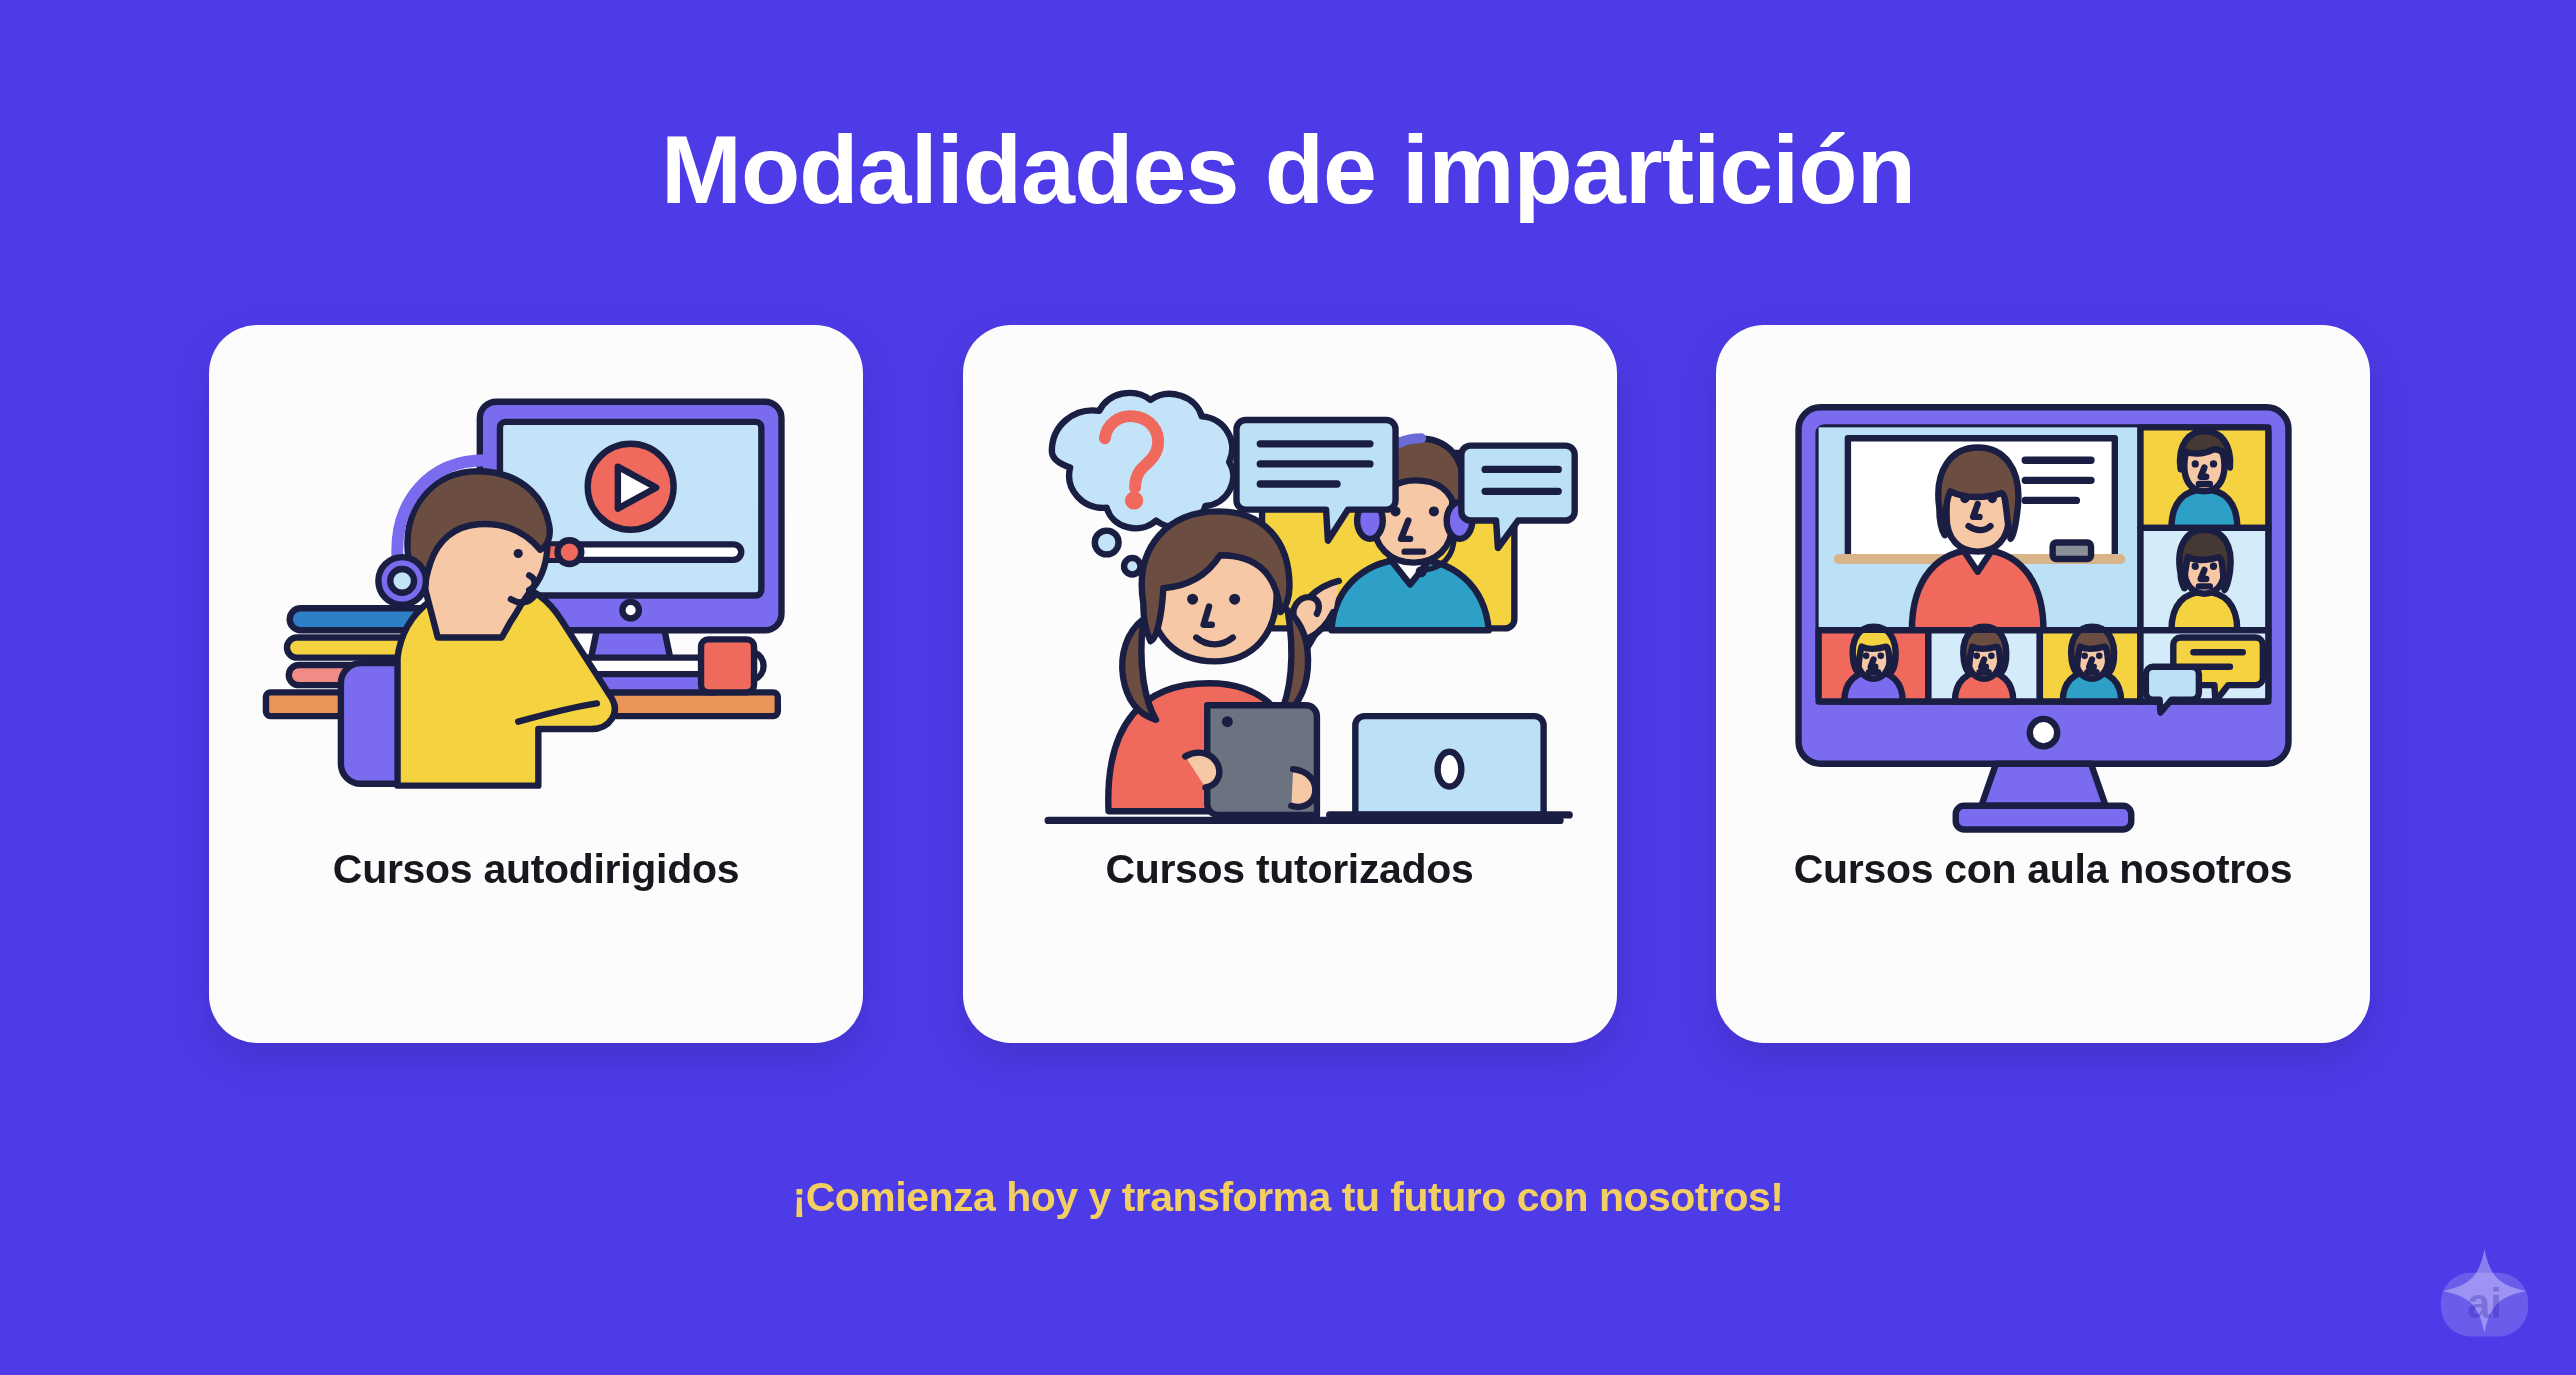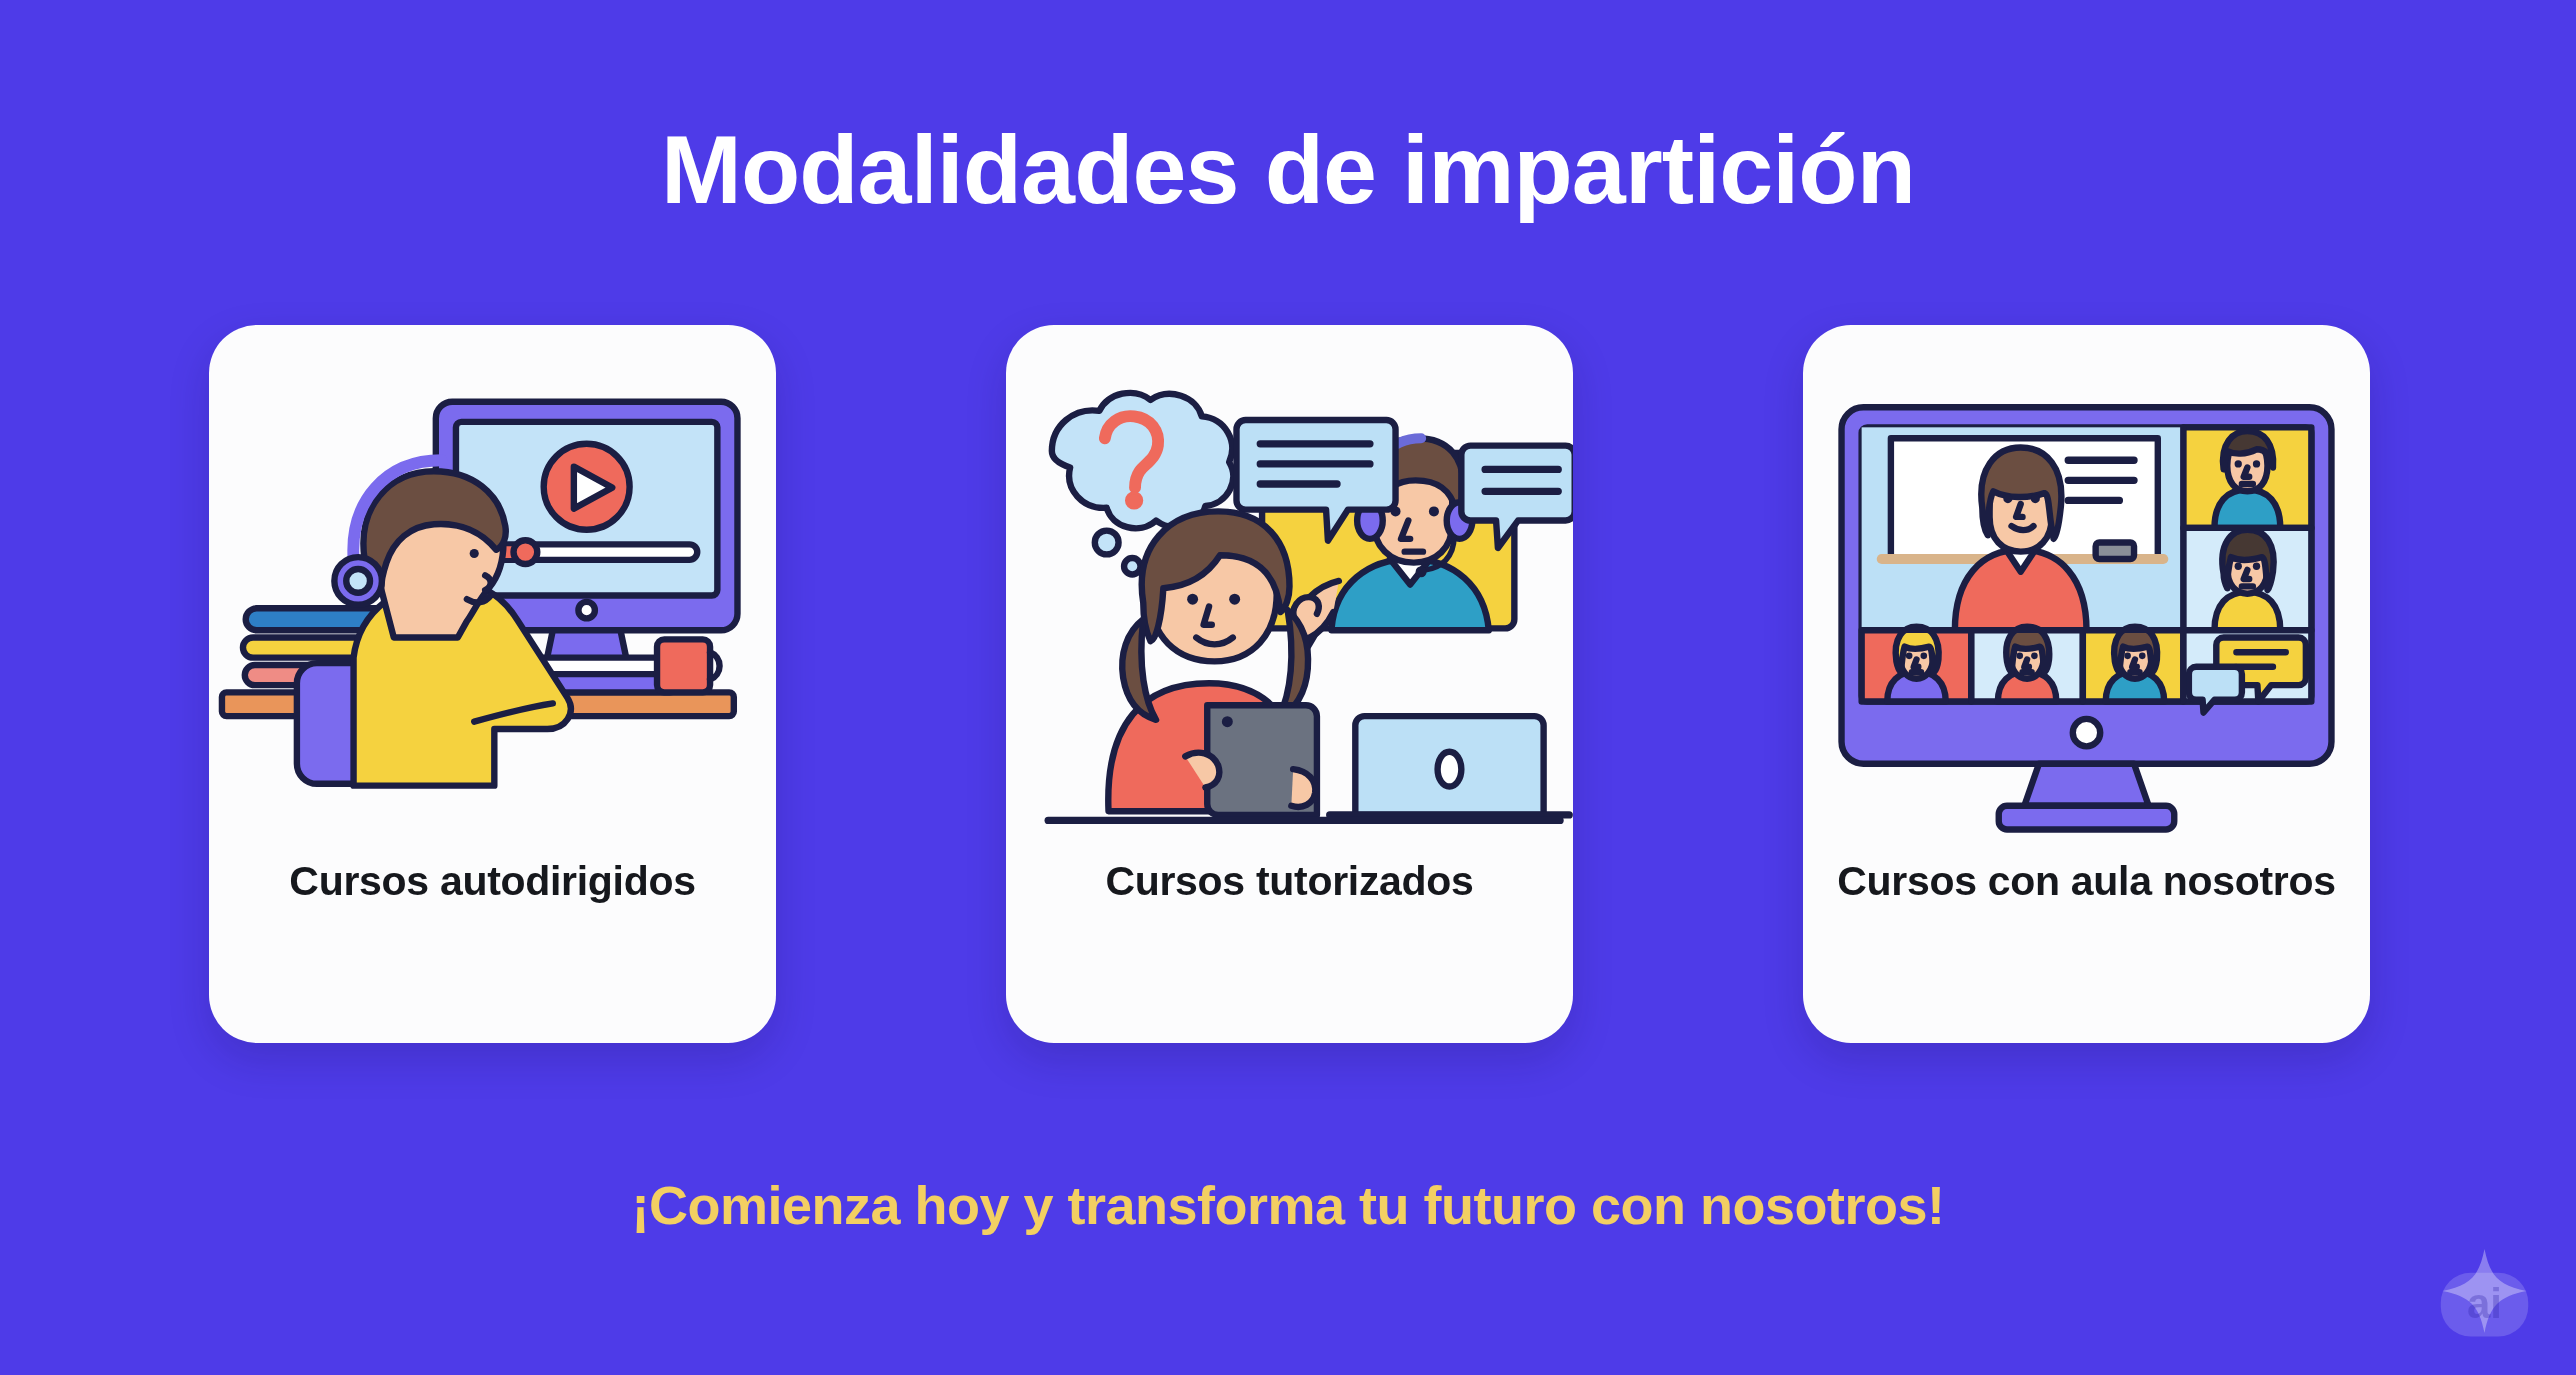--- a/index.html
+++ b/index.html
@@ -46,31 +46,30 @@
     top: 325px;
     left: 209px;
     width: 2161px;
     height: 718px;
     display: flex;
     justify-content: space-between;
     align-items: stretch;
   }
   .card {
     position: relative;
-    width: 567px;
+    width: 654px;
     height: 718px;
     background: #FCFCFD;
     border-radius: 48px;
     box-shadow: 0 16.5px 40px rgba(20, 12, 80, 0.18);
     display: flex;
     flex-direction: column;
     align-items: center;
     justify-content: flex-start;
     overflow: hidden;
-    gap: 12px;
   }
   .card-illu {
     width: 585px;
     height: 476px;
     margin-top: 38px;
     display: block;
   }
   .card-illu svg { display: block; width: 100%; height: 100%; }
   .card-label {
     margin-top: 7.3px;
@@ -83,21 +82,21 @@
   }
 
   
   .cta {
     position: absolute;
     top: 1174px;
     left: 0;
     width: 2576px;
     text-align: center;
     color: #F3CF62;
-    font-size: 54px;
+    font-size: 41px;
     font-weight: 700;
     letter-spacing: -0.5px;
     white-space: nowrap;
   }
 
   
   .watermark {
     position: absolute;
     right: 35px;
     bottom: 23px;

